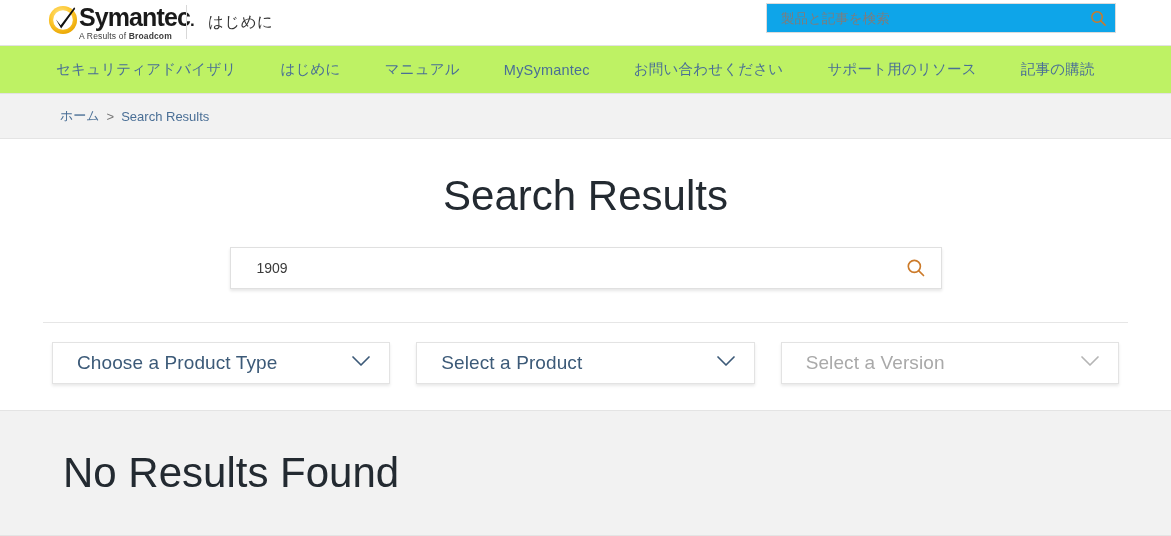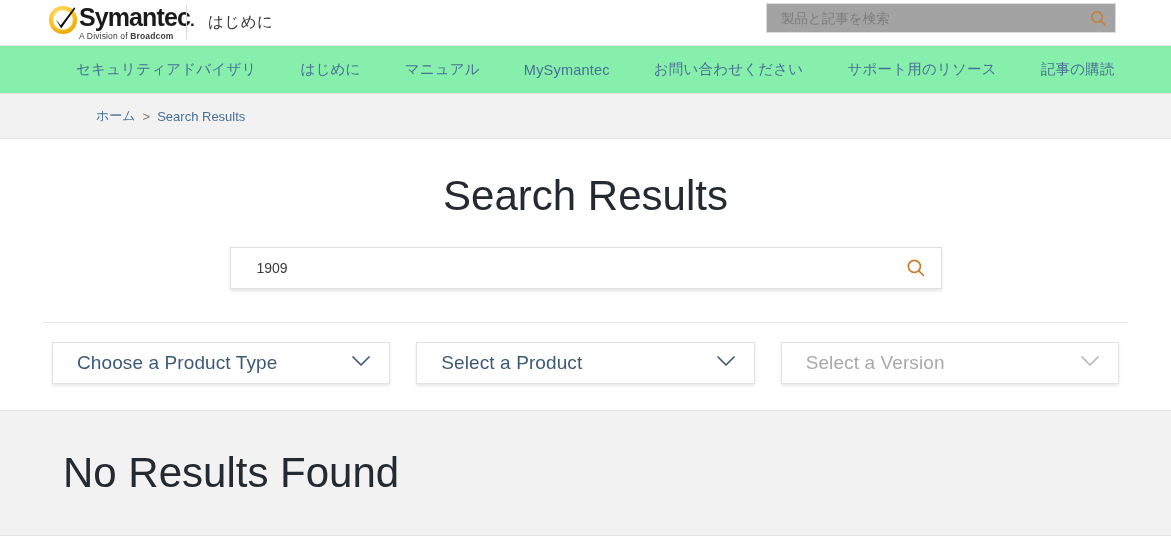--- a/index.html
+++ b/index.html
@@ -81,21 +81,21 @@
     color: #333333;
     letter-spacing: 0.5px;
   }
   .header-search {
     position: absolute;
     left: 766px;
     top: 3px;
     width: 350px;
     height: 30px;
     border: 1px solid #dcdcdc;
-    background: #a3a3a3;
+    background: #0ea5e9;
     display: flex;
     align-items: center;
     box-sizing: border-box;
   }
   .header-search input {
     border: none;
     outline: none;
     flex: 1;
     height: 100%;
     padding: 0 10px 0 14px;
@@ -109,44 +109,44 @@
     width: 34px;
     display: flex;
     align-items: center;
     justify-content: center;
     cursor: pointer;
   }
 
   
   .navbar {
     height: 48px;
-    background: #86efac;
+    background: #bef264;
     border-bottom: 1px solid #e2e2e2;
     display: flex;
     align-items: center;
-    padding-left: 76px;
+    padding-left: 56px;
     box-sizing: border-box;
   }
   .nav-item {
     font-size: 14.5px;
     color: #4a6f96;
     margin-right: 44px;
     cursor: pointer;
     white-space: nowrap;
     letter-spacing: 0.2px;
   }
 
   
   .crumb-band {
     height: 45px;
     background: #f2f2f2;
     border-bottom: 1px solid #e4e4e4;
     display: flex;
     align-items: center;
-    padding-left: 96px;
+    padding-left: 60px;
     box-sizing: border-box;
   }
   .crumb-link {
     font-size: 13px;
     color: #4a6f96;
     cursor: pointer;
   }
   .crumb-sep {
     font-size: 13px;
     color: #777;
@@ -284,21 +284,21 @@
         </defs>
         <circle cx="32" cy="32" r="30" fill="url(#ybg)"></circle>
         <circle cx="32" cy="32" r="21" fill="#ffffff"></circle>
         <path d="M17 31 L27 43 L56 5 L58 8 L28 50 Z" fill="#111111"></path>
       </svg>
       <div class="logo-text-block">
         <div class="logo-word">
           <span>Symantec</span><span class="dot">.</span>
         </div>
         <div class="logo-sub">
-          <span>A Division of </span><b>Broadcom</b>
+          <span>A Results of </span><b>Broadcom</b>
         </div>
       </div>
     </div>
 
     <div class="header-divider"></div>
     <div class="support-label">はじめに</div>
 
     <div class="header-search">
       <input type="text" placeholder="製品と記事を検索" style="">
       <span class="hs-icon">

